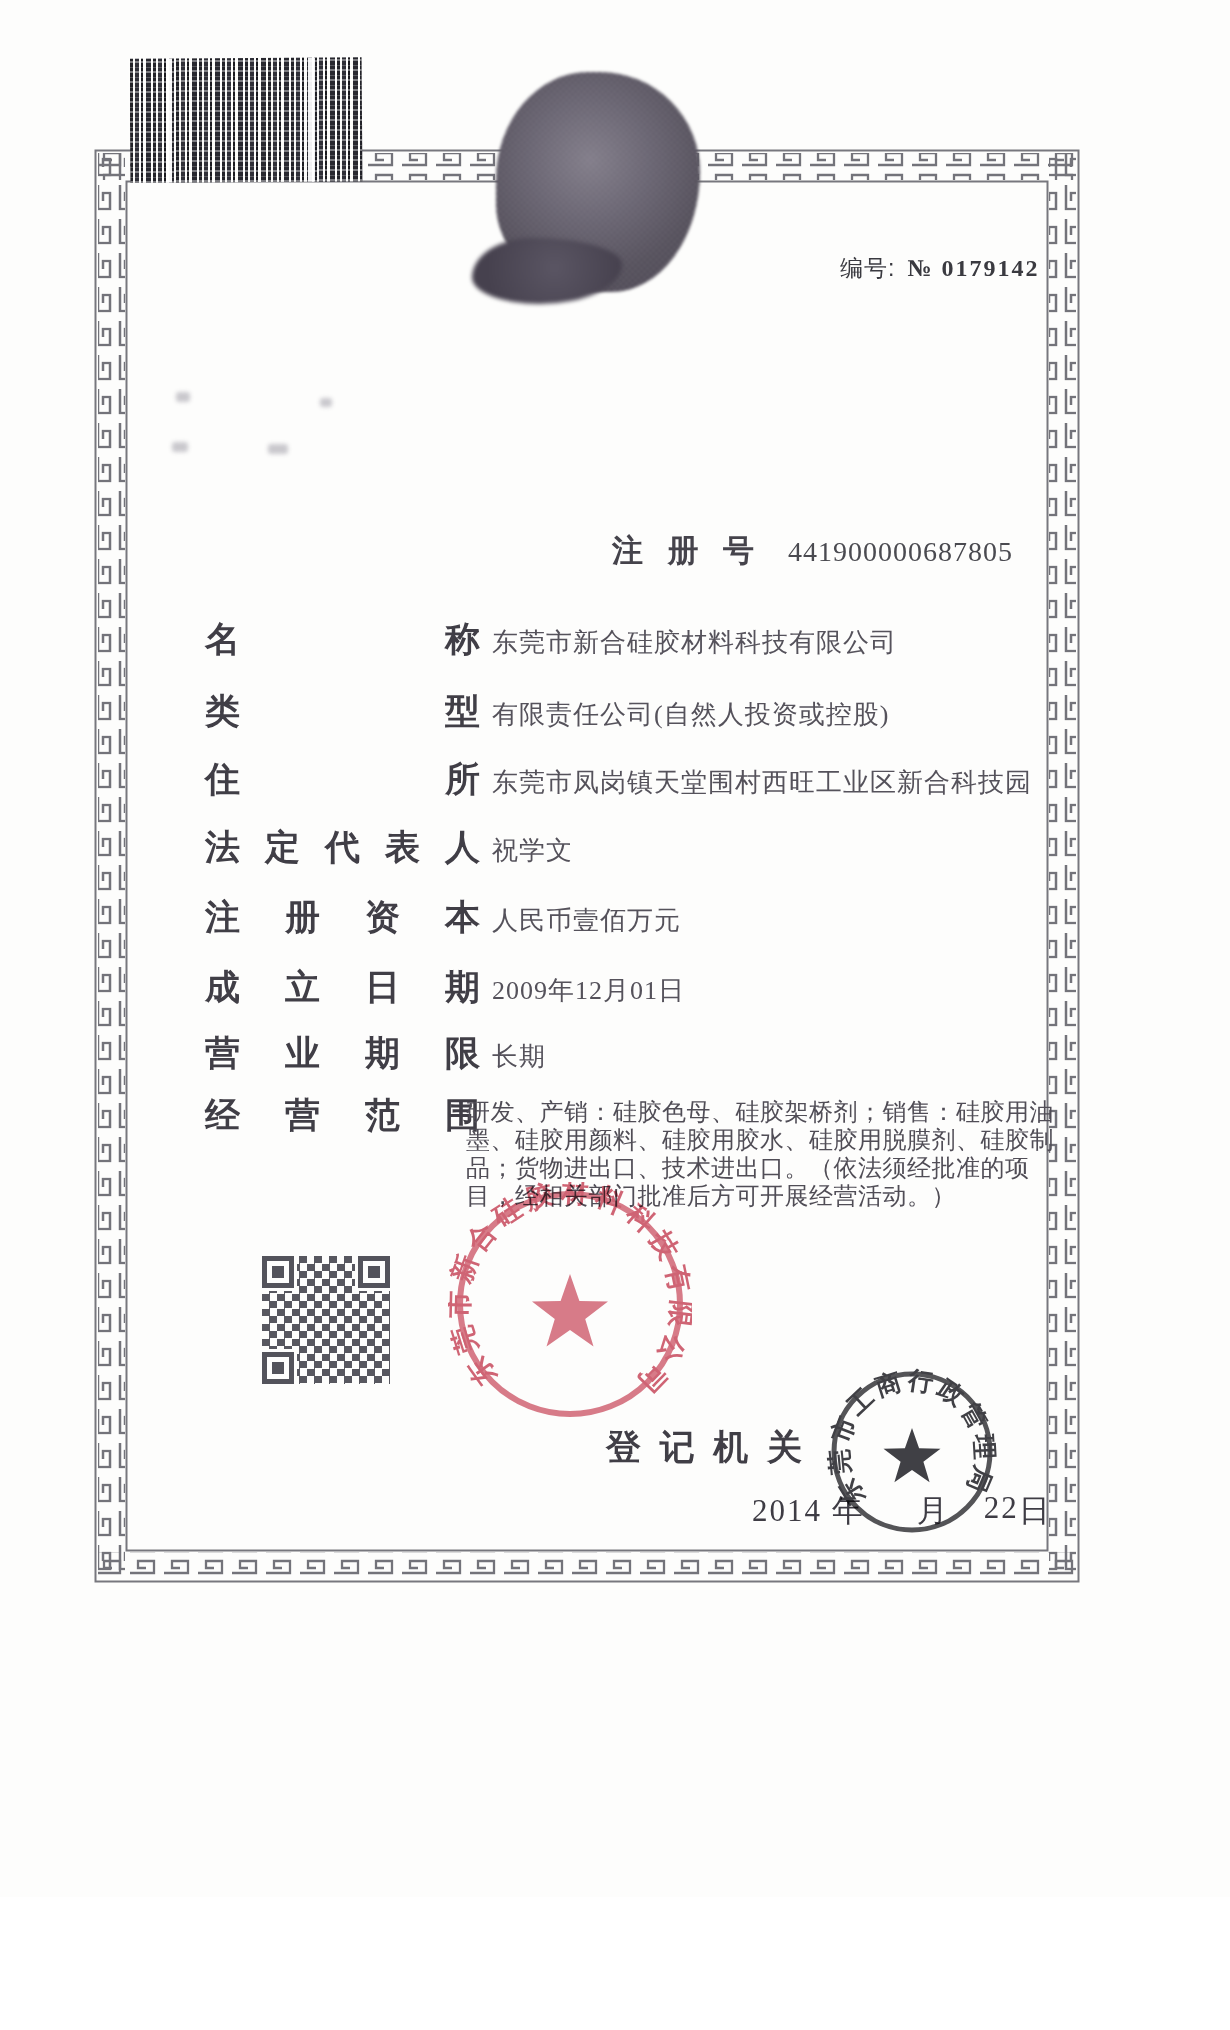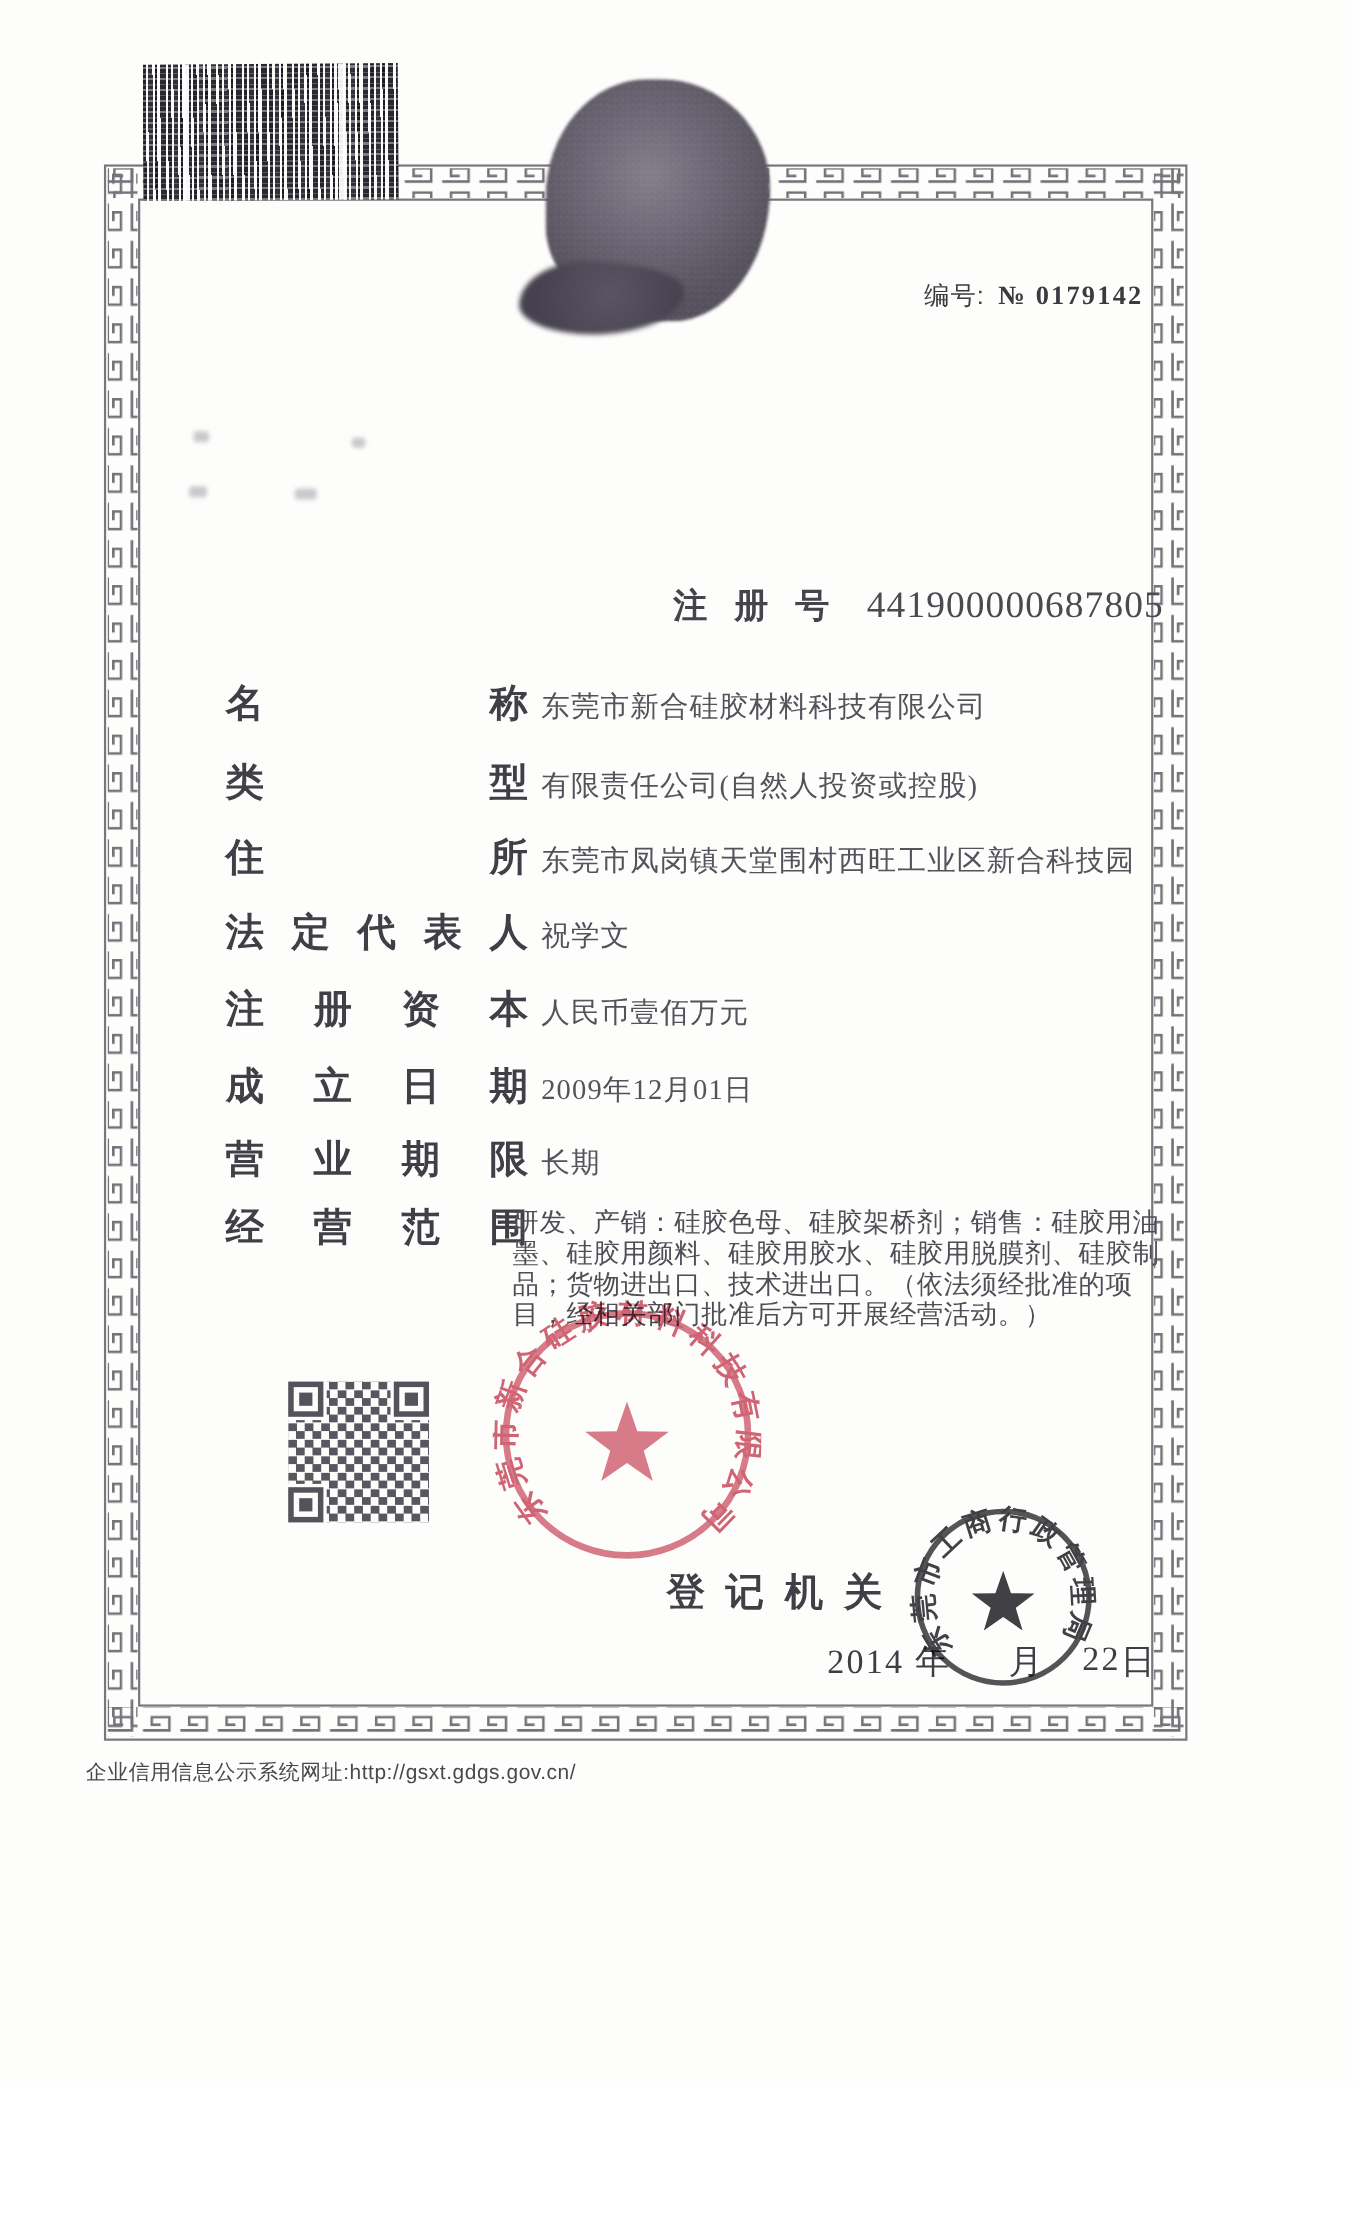--- a/index.html
+++ b/index.html
@@ -39,21 +39,21 @@
   
   .serial{position:absolute;left:840px;top:253px;font-size:23px;letter-spacing:1px;color:#3a3a40;display:flex;gap:12px;align-items:baseline;}
   .serial .no{font-family:"Liberation Serif",serif;font-weight:bold;font-size:24px;letter-spacing:2px;}
   .title{
     position:absolute;left:238px;top:322px;font-size:124px;font-weight:900;
     letter-spacing:20px;color:#4a4750;white-space:nowrap;
     text-shadow:1px 1px 0 rgba(70,66,76,.35);
   }
   .regline{position:absolute;left:612px;top:530px;display:flex;align-items:baseline;gap:34px;}
   .regline .reg-label{width:142px;font-size:31px;font-weight:700;color:#45434b;}
-  .regline .reg-no{font-family:"Liberation Serif",serif;font-size:34px;letter-spacing:1px;color:#4a4a50;}
+  .regline .reg-no{font-family:"Liberation Serif",serif;font-size:28px;letter-spacing:1px;color:#4a4a50;}
   
   .fields{position:absolute;left:205px;top:616px;width:872px;}
   .row{display:flex;align-items:baseline;}
   .row .lbl{width:275px;flex:none;font-size:35px;font-weight:700;color:#403e46;}
   .row .val{margin-left:12px;font-family:"Liberation Serif",serif;font-size:26px;color:#55525b;letter-spacing:1px;}
   .r-h72{height:72px;} .r-h68{height:68px;} .r-h70{height:70px;} .r-h66{height:66px;} .r-h62{height:62px;}
   .row-scope{align-items:flex-start;}
   .row-scope .val{margin-left:-14px;width:600px;font-size:24px;line-height:28px;letter-spacing:.5px;color:#504d56;padding-top:6px;}
   [data-spread]{display:flex;justify-content:space-between;}
   
@@ -230,15 +230,14 @@
     <defs>
       <path id="blkArc" d="M 44.2 135.8 A 64 64 0 1 1 135.8 135.8" fill="none"></path>
     </defs>
     <circle cx="90" cy="90" r="78" fill="none" stroke="#2b2b31" stroke-width="5" opacity=".9"></circle>
     <text font-size="25" font-weight="700" fill="#2b2b31" letter-spacing="4" font-family="Liberation Sans, sans-serif">
       <textPath href="#blkArc" startOffset="0">东莞市工商行政管理局</textPath>
     </text>
     <polygon fill="#2b2b31" points="90,66 97.1,86.3 118.5,86.7 101.4,99.7 107.6,120.3 90,108 72.4,120.3 78.6,99.7 61.5,86.7 82.9,86.3"></polygon>
   </svg>
 
-  <div class="footer-left">企业信用信息公示系统网址:http://gsxt.gdgs.gov.cn/</div>
 
 </div>
 
 </body></html>

